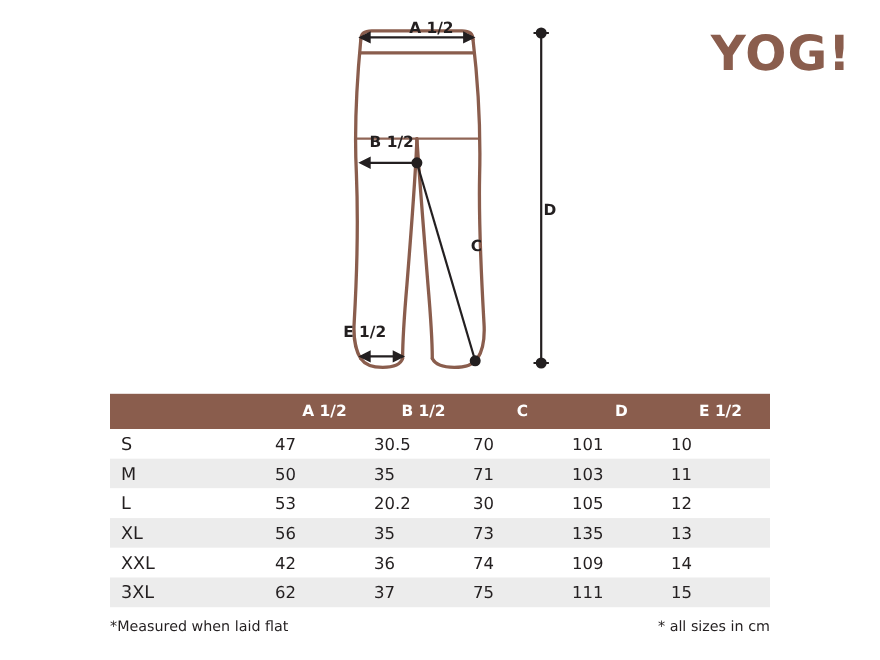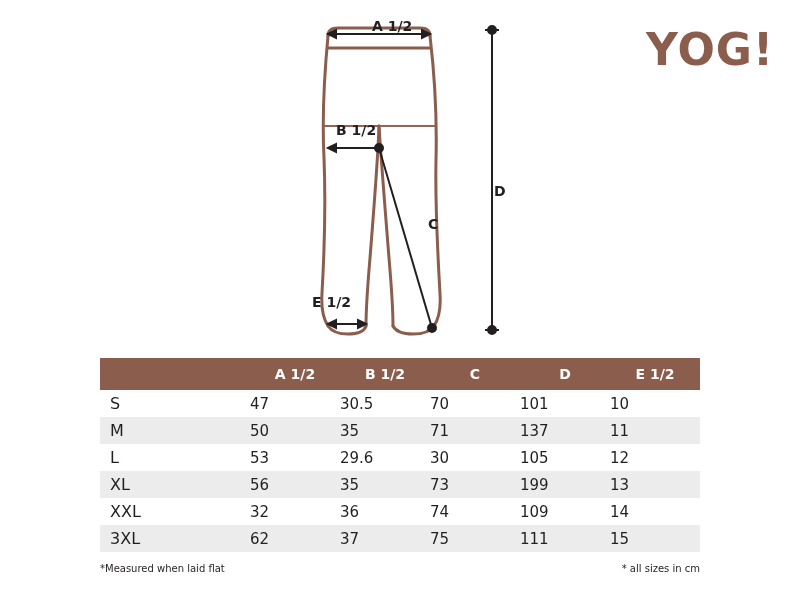--- a/index.html
+++ b/index.html
@@ -110,21 +110,21 @@
   }
 
   
   .footnotes {
     position: absolute;
     left: 100px;
     top: 563px;
     width: 600px;
     display: flex;
     justify-content: space-between;
-    font-size: 10px;
+    font-size: 13px;
     font-family: "DejaVu Sans", sans-serif;
     color: #231f20;
   }
   .footnotes .right b {
     font-weight: normal;
   }
 </style>
 </head>
 <body>
 
@@ -209,42 +209,42 @@
           <td>30.5</td>
           <td>70</td>
           <td>101</td>
           <td>10</td>
         </tr>
         <tr class="alt">
           <td class="rowhead">M</td>
           <td>50</td>
           <td>35</td>
           <td>71</td>
-          <td>137</td>
+          <td>103</td>
           <td>11</td>
         </tr>
         <tr>
           <td class="rowhead">L</td>
           <td>53</td>
-          <td>29.6</td>
+          <td>20.2</td>
           <td>30</td>
           <td>105</td>
           <td>12</td>
         </tr>
         <tr class="alt">
           <td class="rowhead">XL</td>
           <td>56</td>
           <td>35</td>
           <td>73</td>
-          <td>199</td>
+          <td>135</td>
           <td>13</td>
         </tr>
         <tr>
           <td class="rowhead">XXL</td>
-          <td>32</td>
+          <td>42</td>
           <td>36</td>
           <td>74</td>
           <td>109</td>
           <td>14</td>
         </tr>
         <tr class="alt">
           <td class="rowhead">3XL</td>
           <td>62</td>
           <td>37</td>
           <td>75</td>

